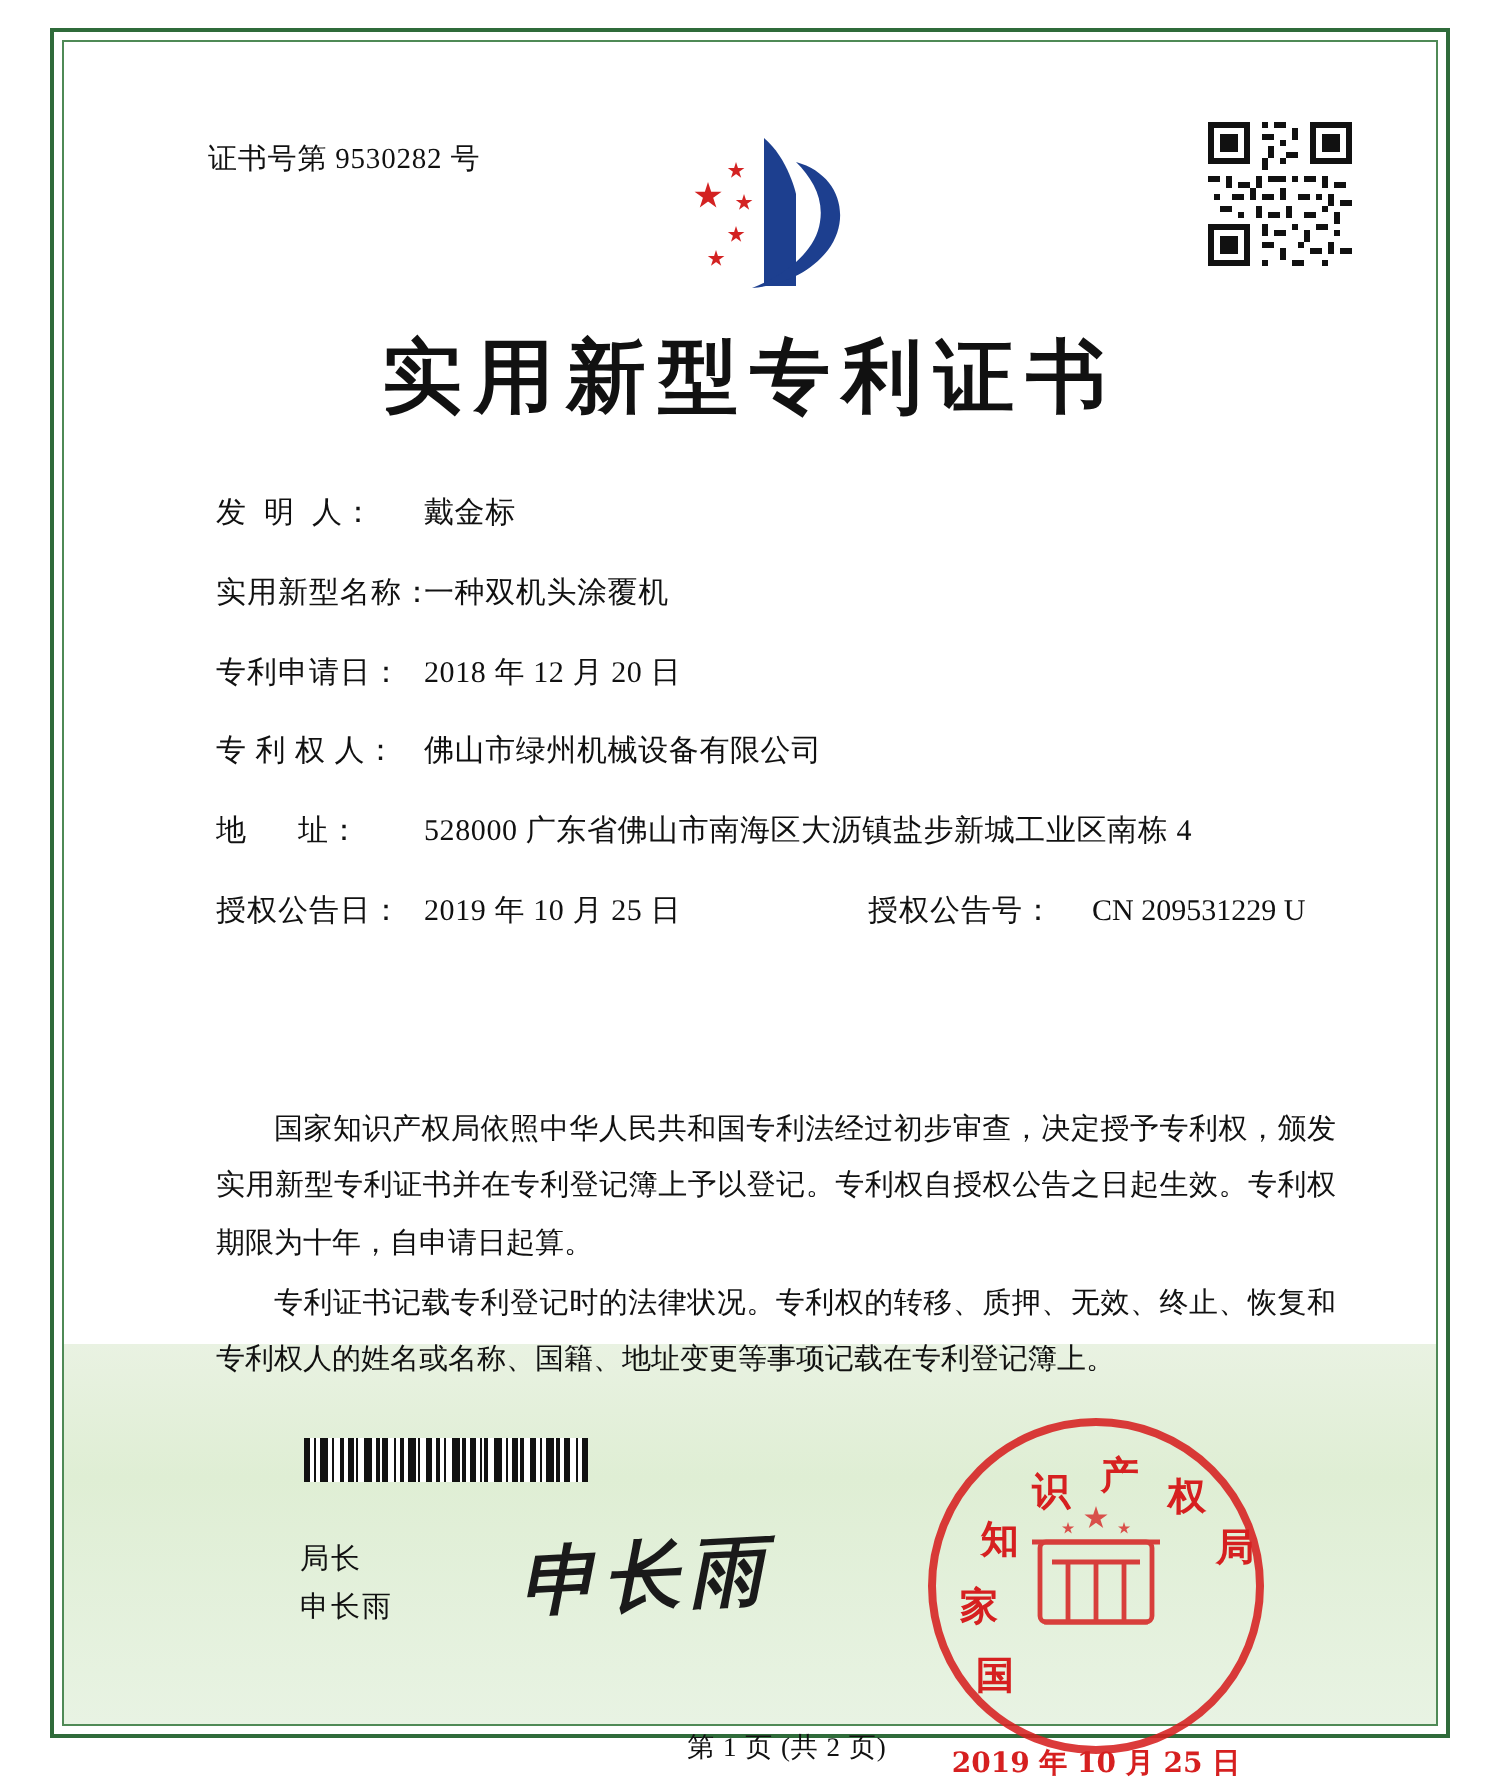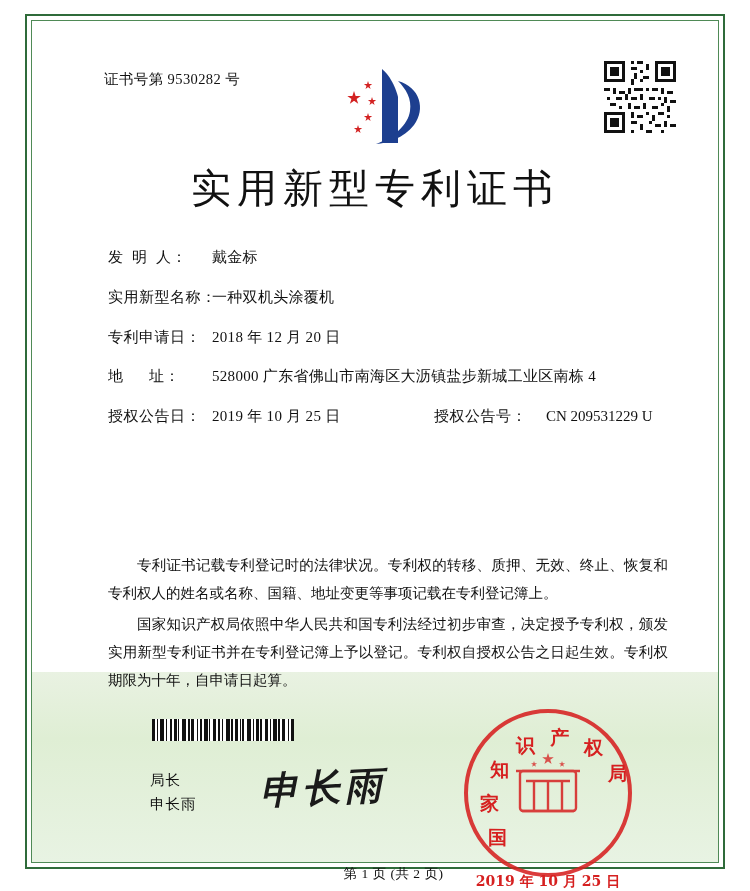--- a/index.html
+++ b/index.html
@@ -90,21 +90,21 @@
     height: 72px;
   }
 
   .title {
     position: absolute;
     left: 0;
     right: 0;
     top: 140px;
     text-align: center;
     font-size: 40px;
-    font-weight: normal;
+    font-weight: bold;
     letter-spacing: 6px;
     color: #111;
     font-family: "DejaVu Serif", "Liberation Serif", serif;
   }
 
   .fields {
     position: absolute;
     left: 76px;
     top: 225px;
     width: 560px;
@@ -353,34 +353,38 @@
       </div>
       <div class="field-row">
         <span class="field-label">实用新型名称：</span>
         <span class="field-value">一种双机头涂覆机</span>
       </div>
       <div class="field-row">
         <span class="field-label">专利申请日：</span>
         <span class="field-value">2018 年 12 月 20 日</span>
       </div>
       <div class="field-row">
+        <span class="field-label">专 利 权 人：</span>
+        <span class="field-value">佛山市绿州机械设备有限公司</span>
+      </div>
+      <div class="field-row">
         <span class="field-label">地      址：</span>
         <span class="field-value">528000 广东省佛山市南海区大沥镇盐步新城工业区南栋 4</span>
       </div>
       <div class="field-row double">
         <span class="field-label">授权公告日：</span>
         <span class="field-value">2019 年 10 月 25 日</span>
         <span class="field-label2">授权公告号：</span>
         <span class="field-value2">CN 209531229 U</span>
       </div>
     </div>
 
     <div class="paragraphs">
+      <p>国家知识产权局依照中华人民共和国专利法经过初步审查，决定授予专利权，颁发实用新型专利证书并在专利登记簿上予以登记。专利权自授权公告之日起生效。专利权期限为十年，自申请日起算。</p>
       <p>专利证书记载专利登记时的法律状况。专利权的转移、质押、无效、终止、恢复和专利权人的姓名或名称、国籍、地址变更等事项记载在专利登记簿上。</p>
-      <p>国家知识产权局依照中华人民共和国专利法经过初步审查，决定授予专利权，颁发实用新型专利证书并在专利登记簿上予以登记。专利权自授权公告之日起生效。专利权期限为十年，自申请日起算。</p>
     </div>
 
     <div class="barcode">
       <i style="width:3px"></i>
         <i style="width:2px;background:#fff"></i>
       <i style="width:1px"></i>
         <i style="width:2px;background:#fff"></i>
       <i style="width:4px"></i>
         <i style="width:2px;background:#fff"></i>
       <i style="width:1px"></i>

